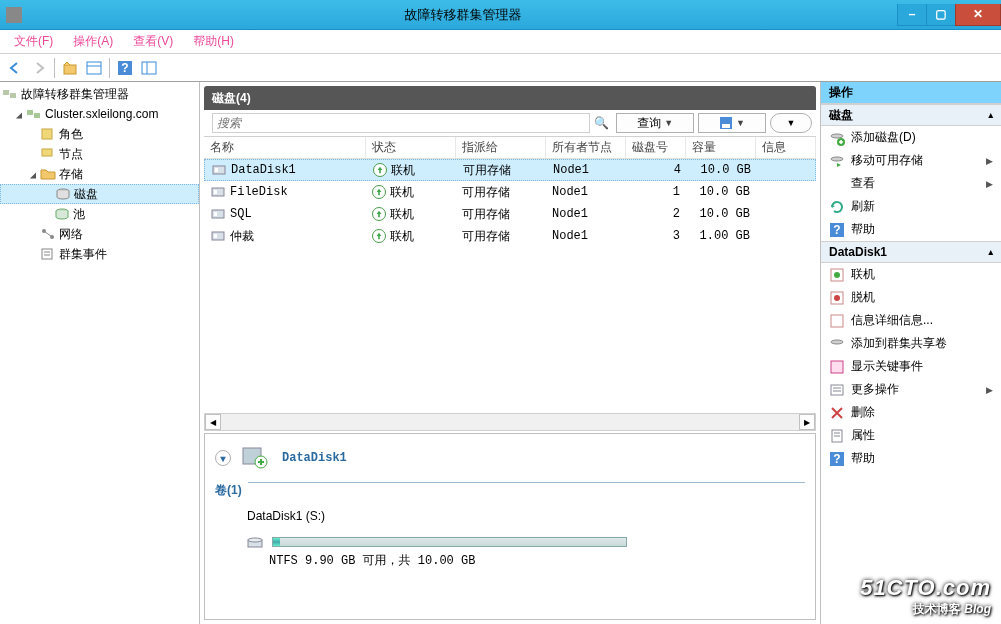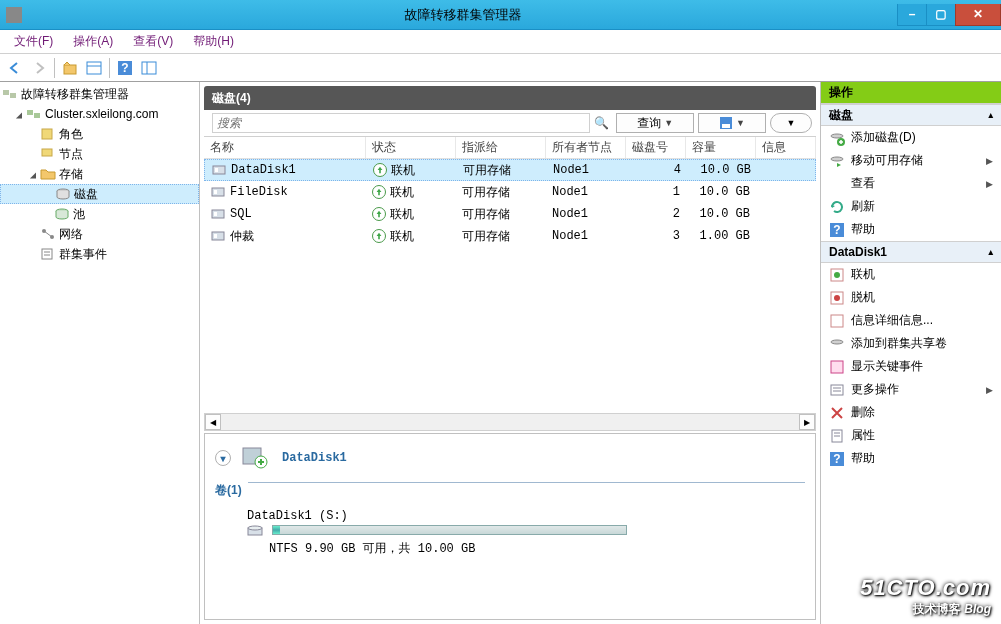--- a/index.html
+++ b/index.html
@@ -4,21 +4,21 @@
 <style>
 * { box-sizing: border-box; margin: 0; padding: 0; font-family: "Microsoft YaHei", "SimSun", sans-serif; font-size: 12px; }
 body { background: #fff; width: 1001px; height: 624px; overflow: hidden; position: relative; }
 .titlebar { height: 30px; background: linear-gradient(#3ebce8, #2aa8dc); display:flex; align-items:center; border-bottom:1px solid #1a8fc5; }
 .titlebar-icon { width:16px; height:16px; margin:0 6px; background:#888; }
 .titlebar-title { flex:1; text-align:center; font-size:13px; color:#000; }
 .wbtns { display:flex; }
 .wbtn { width:30px; height:22px; display:flex; align-items:center; justify-content:center; border:1px solid #1a8fc5; border-top:none; background:#2aa8dc; color:#fff; font-weight:bold; margin-left:-1px;}
 .wbtn.close { background:#c94f3c; border-color:#a03a2a; width:46px; }
 .menubar { height:24px; background:#fff; display:flex; align-items:center; padding:0 4px; border-bottom:1px solid #d0d0d0;}
-.menu-item { padding:2px 10px; color:#701a75; }
+.menu-item { padding:2px 10px; color:#ec4899; }
 .toolbar { height:28px; background:#fff; display:flex; align-items:center; padding:2px 4px; gap:2px; border-bottom:1px solid #a0a0a0;}
 .tbbtn { width:22px; height:22px; border:1px solid transparent; display:flex; align-items:center; justify-content:center; }
 .tbsep { width:1px; height:20px; background:#c0c0c0; margin:0 2px;}
 .main { display:flex; height:542px; }
 .left { width:200px; border-right:1px solid #c0c0c0; background:#fff; padding:2px 0; overflow:auto;}
 .tree-row { display:flex; align-items:center; height:20px; padding-right:4px;}
 .tree-row.selected { background:#ceedfd; border:1px dotted #7eb4ea; }
 .tree-toggle { width:14px; text-align:center; color:#555; font-size:10px; font-family:monospace;}
 .tree-icon { width:16px; height:14px; margin-right:3px; display:flex; align-items:center; justify-content:center;}
 .center { flex:1; display:flex; flex-direction:column; background:#fff; border-right:1px solid #c0c0c0;}
@@ -41,26 +41,26 @@
 .mono { font-family:"Courier New",monospace; }
 .hscroll { height:18px; border:1px solid #d0d0d0; background:#f0f0f0; margin:4px 4px 2px 4px; display:flex; align-items:center;}
 .hscroll-btn { width:16px; height:16px; border:1px solid #c0c0c0; background:#fdfdfd; display:flex; align-items:center; justify-content:center; font-size:8px;}
 .hscroll-track { flex:1; position:relative; height:16px;}
 .detail { border:1px solid #c0c0c0; margin:0 4px 4px 4px; flex:1; padding:6px 10px 10px 10px; overflow:hidden;}
 .detail-hdr { display:flex; align-items:center; gap:8px; font-weight:bold; font-size:14px; color:#2a6aa0; padding:4px 0;}
 .detail-toggle { width:16px; height:16px; border:1px solid #b0b0b0; border-radius:8px; display:flex; align-items:center; justify-content:center; font-size:10px;}
 .section-title { color:#2a6aa0; font-weight:bold; margin-top:6px; display:flex; align-items:flex-start; gap:6px;}
 .section-title .line { flex:1; height:1px; background:#a0b8d0;}
 .vol-box { margin:10px 0 0 32px; width:380px;}
-.vol-label { margin-bottom:0; font-family:Liberation Mono, monospace;}
+.vol-label { margin-bottom:12px; font-family:Liberation Sans, sans-serif;}
 .vol-bar { height:10px; border:1px solid #8aa; background:linear-gradient(#e0e8e8,#c8d8d8); position:relative; overflow:hidden;}
 .vol-used { position:absolute; left:0; top:0; bottom:0; width:2%; background:linear-gradient(#6ec,#4aa 50%,#6ec);}
 .vol-text { margin-top:3px; font-family:"Courier New",monospace;}
 .right { width:180px; background:#fff; }
-.right-title { height:22px; background:#84cc16; border-bottom:1px solid #d0d0d0; padding:0 8px; display:flex; align-items:center; font-weight:bold;}
+.right-title { height:22px; background:#7dd3fc; border-bottom:1px solid #d0d0d0; padding:0 8px; display:flex; align-items:center; font-weight:bold;}
 .panel-hdr { height:22px; background:#e8f0f8; border-top:1px solid #d0d0d0; border-bottom:1px solid #d0d0d0; display:flex; align-items:center; padding:0 8px; font-weight:bold;}
 .panel-hdr .arrow { margin-left:auto; font-size:9px;}
 .action-row { display:flex; align-items:center; padding:3px 8px; gap:6px;}
 .action-row .arr { margin-left:auto; font-size:9px; color:#555;}
 .action-icon { width:16px; height:16px; display:flex; align-items:center; justify-content:center;}
 .watermark { position:absolute; right:10px; bottom:6px; text-align:right; color:#fff; text-shadow:0 0 4px #000,1px 1px 2px #000; pointer-events:none;}
 .watermark .big { font-size:22px; font-weight:bold; font-style:italic; letter-spacing:1px;}
 .watermark .small { font-size:13px; font-weight:bold;}
 .green-arrow { fill:#3fa648; }
 svg { display:block; }

